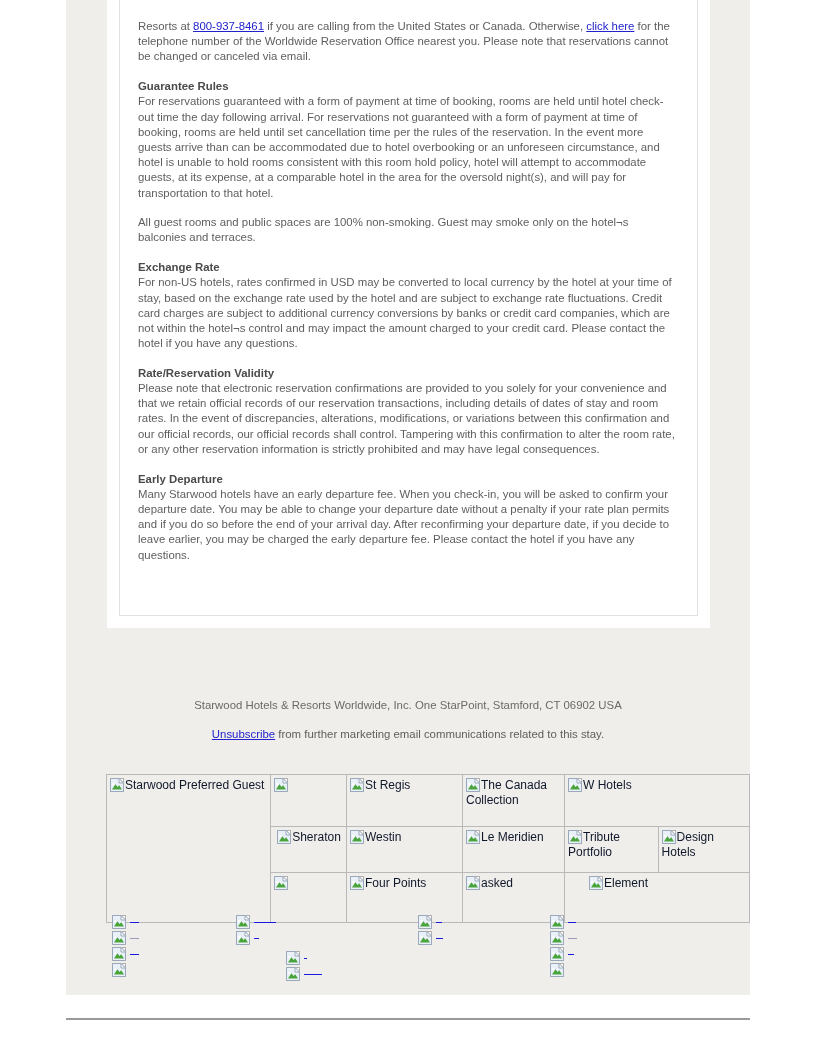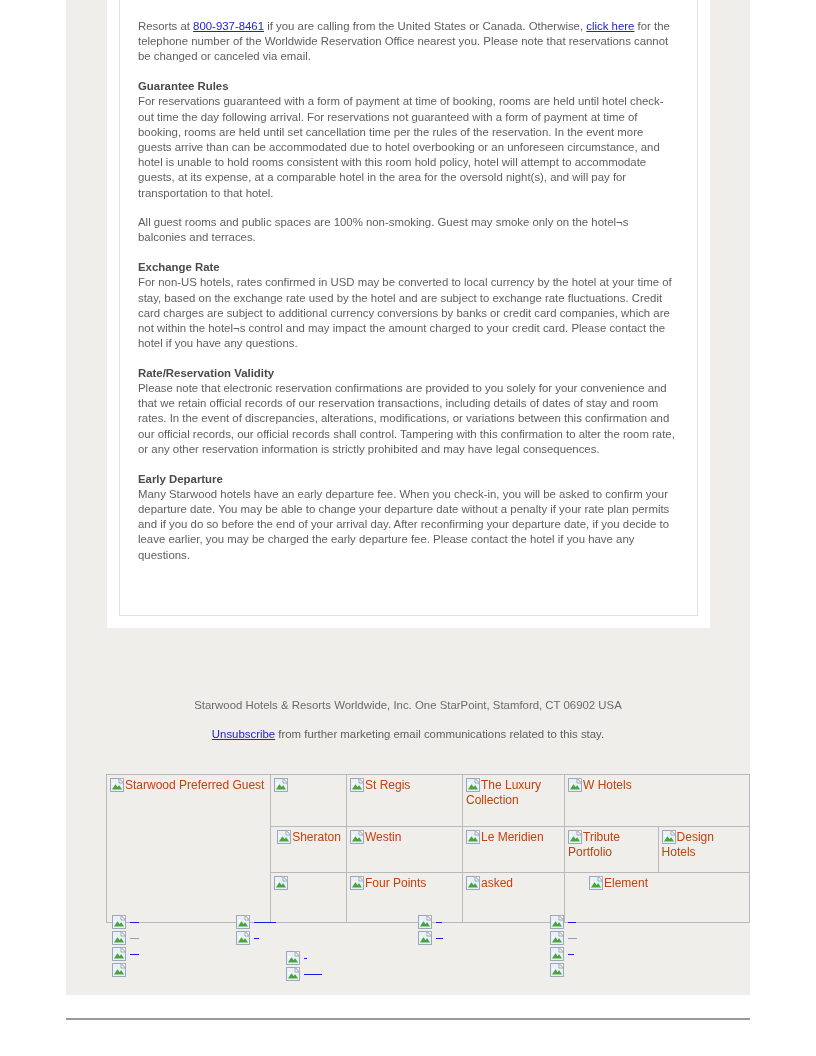--- a/index.html
+++ b/index.html
@@ -111,21 +111,21 @@
   }
   .brand-table td {
     border: 1px solid #b9b9b9;
     vertical-align: top;
     padding: 3px 2px 2px 3px;
     overflow: hidden;
   }
   .alt-text {
     font-size: 12px;
     line-height: 14.5px;
-    color: #c2410c;
+    color: #0f172a;
     display: block;
     white-space: normal;
   }
 
   
   .brokenimg {
     display: inline-block;
     width: 14px;
     height: 14px;
     vertical-align: -3px;
@@ -243,21 +243,21 @@
                   <path d="M3.2 4.9 a1.15 1.15 0 1 0 0.02 0 Z" fill="#ffffff"></path>
                 </svg></span><span>St Regis</span></span>
           </td>
           <td style="width: 96px; height: 46px;">
             <span class="alt-text"><span class="brokenimg" style="width:14px;height:14px;"><svg width="14" height="14" viewBox="0 0 14 14">
                   <rect x="0.5" y="0.5" width="13" height="13" fill="#ffffff" stroke="#b0b0b0"></rect>
                   <path d="M0.5 0.5 H9 L13.5 5 V13.5 H0.5 Z" fill="#eaf0f7" stroke="#9aa8bb"></path>
                   <path d="M9 0.5 L13.5 5 H9 Z" fill="#ffffff" stroke="#9aa8bb"></path>
                   <path d="M2 11.5 L5.4 6.3 L7.6 9.1 L9.2 7.2 L12 11.5 Z" fill="#4aa43c"></path>
                   <path d="M3.2 4.9 a1.15 1.15 0 1 0 0.02 0 Z" fill="#ffffff"></path>
-                </svg></span><span>The Luxury Collection</span></span>
+                </svg></span><span>The Canada Collection</span></span>
           </td>
           <td colspan="2" style="width: 158px; height: 46px;">
             <span class="alt-text"><span class="brokenimg" style="width:14px;height:14px;"><svg width="14" height="14" viewBox="0 0 14 14">
                   <rect x="0.5" y="0.5" width="13" height="13" fill="#ffffff" stroke="#b0b0b0"></rect>
                   <path d="M0.5 0.5 H9 L13.5 5 V13.5 H0.5 Z" fill="#eaf0f7" stroke="#9aa8bb"></path>
                   <path d="M9 0.5 L13.5 5 H9 Z" fill="#ffffff" stroke="#9aa8bb"></path>
                   <path d="M2 11.5 L5.4 6.3 L7.6 9.1 L9.2 7.2 L12 11.5 Z" fill="#4aa43c"></path>
                   <path d="M3.2 4.9 a1.15 1.15 0 1 0 0.02 0 Z" fill="#ffffff"></path>
                 </svg></span><span>W Hotels</span></span>
           </td>

